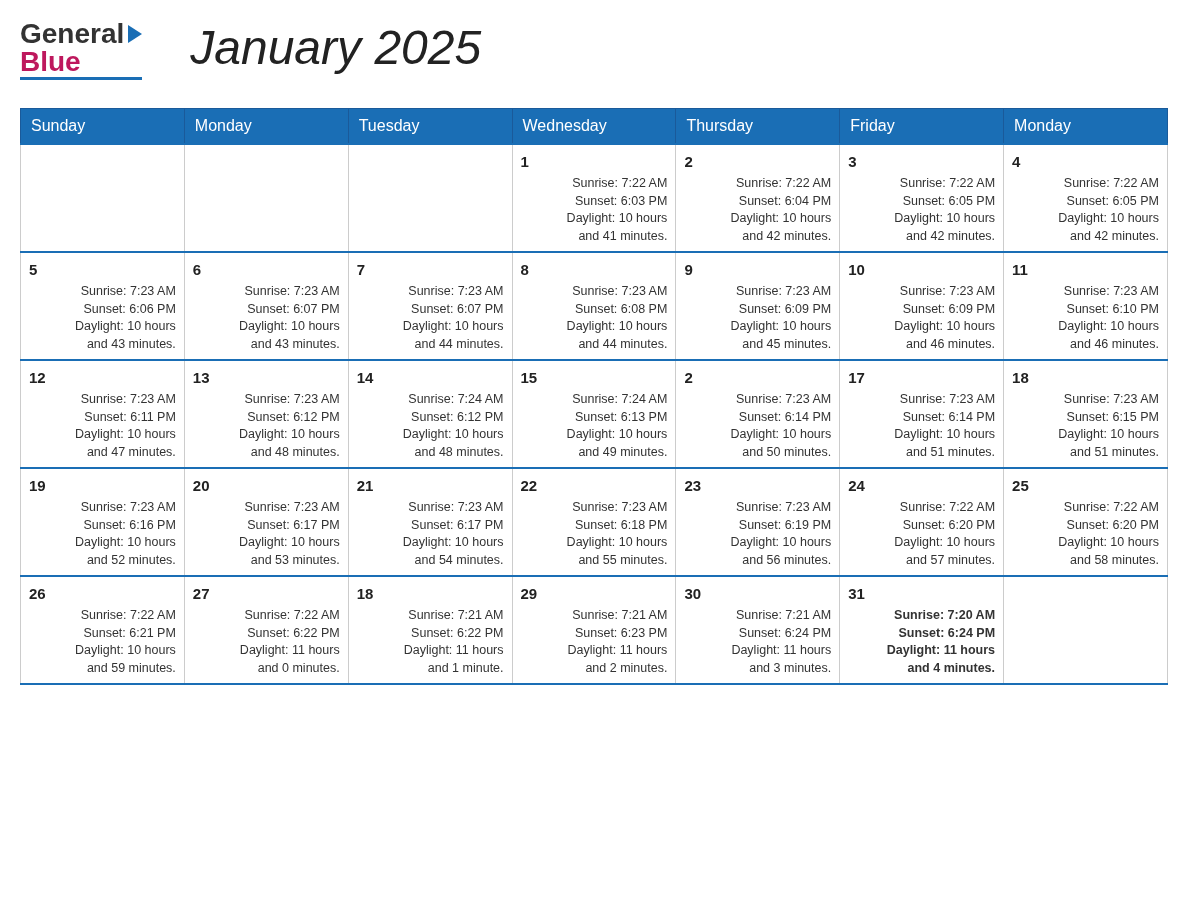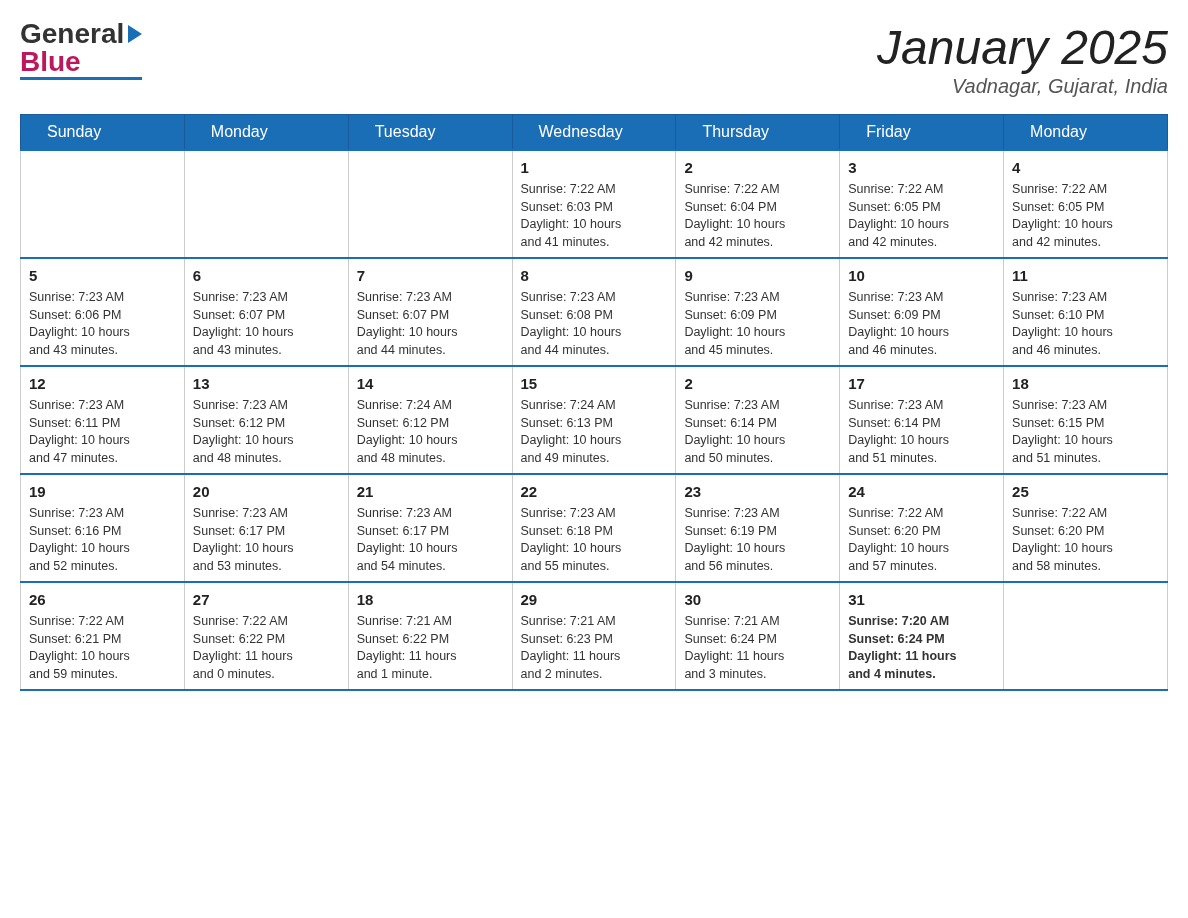--- a/index.html
+++ b/index.html
@@ -5,23 +5,23 @@
     * { box-sizing: border-box; margin: 0; padding: 0; }
     body {
       font-family: Arial, sans-serif;
       background: #fff;
       padding: 20px;
       width: 1188px;
       min-height: 918px;
     }
     .header {
       display: flex;
-      justify-content: space-between;
+      justify-content: flex-start;
       align-items: flex-start;
-      margin-bottom: 16px;
+      margin-bottom: 28px;
       gap: 48px;
     }
     .title-section {
       text-align: right;
       font-style: italic;
     }
     .month-title {
       font-size: 48px;
       font-weight: normal;
       color: #222;
@@ -31,21 +31,21 @@
       color: #555;
     }
     .calendar {
       width: 100%;
       border-collapse: collapse;
       border: 1px solid #ccc;
     }
     .calendar th {
       background: #1a6eb5;
       color: #fff;
-      padding: 8px 26px;
+      padding: 8px 10px;
       font-size: 16px;
       font-weight: normal;
       text-align: left;
       border: 1px solid #1a5a9a;
     }
     .calendar td {
       vertical-align: top;
       padding: 6px 8px;
       border: 1px solid #ccc;
       width: 14.28%;
@@ -57,20 +57,21 @@
     .day-num {
       font-size: 15px;
       font-weight: bold;
       color: #222;
       display: block;
       margin-bottom: 3px;
     }
     .day-info {
       font-size: 12.5px;
       color: #333;
+      text-align: right;
     }
     .empty-cell {
       background: #fff;
     }
     tr {
       border-bottom: 2px solid #1a6eb5;
     }
     .logo-container {
       line-height: 1;
     }
@@ -113,21 +114,20 @@
       <span class="general-part">General</span>
       <span class="triangle-right"></span>
     </div>
     <div>
       <span class="blue-part">Blue</span>
     </div>
     <div class="underline-blue"></div>
   </div>
   <div class="title-section">
     <div class="month-title">January 2025</div>
-    <div class="location">Vadnagar, Gujarat, India</div>
   </div>
 </div>
 
 <table class="calendar">
   <thead>
     <tr>
     <th>Sunday</th>
         <th>Monday</th>
         <th>Tuesday</th>
         <th>Wednesday</th>

